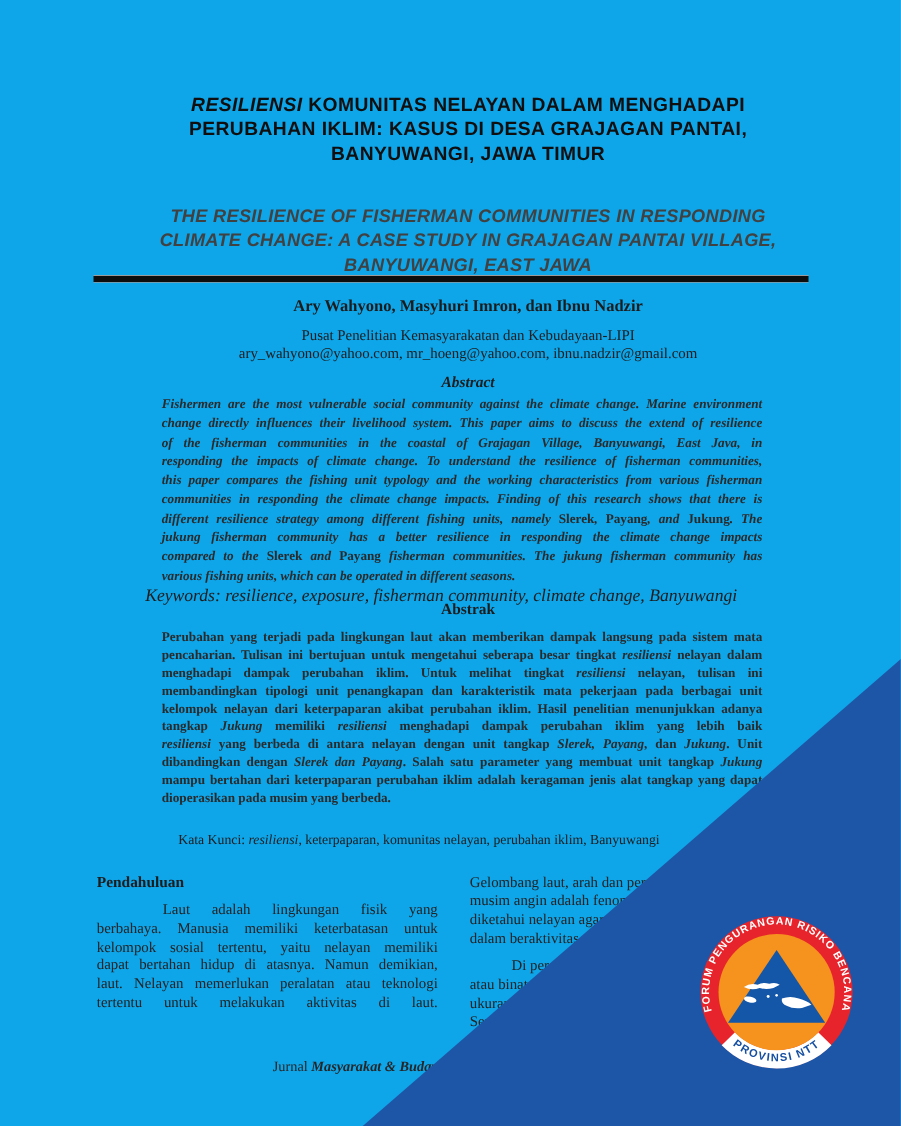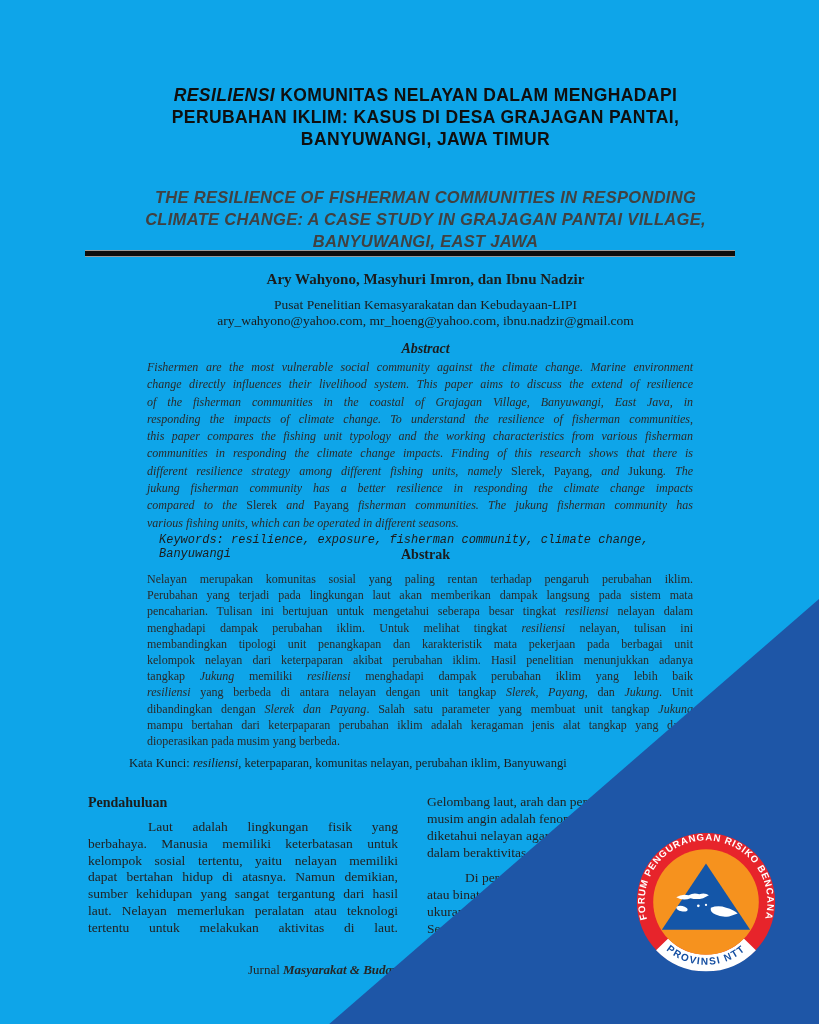--- a/index.html
+++ b/index.html
@@ -25,25 +25,25 @@
     background:linear-gradient(to bottom,#9a9a9a 0 1px,#0d0d0d 1px 6px,#9a9a9a 6px 7px);
   }
 
   .authors { top:271px; font-weight:bold; font-size:15px; }
   .affil   { top:297px; font-size:13.5px; }
   .emails  { top:313px; font-size:13.5px; }
 
   .abs-head-en { top:341px; font-weight:bold; font-style:italic; font-size:14px; }
   .abs-head-id { top:547px; font-weight:bold; font-size:14px;text-align:center; }
 
-  .abstract { left:147px; width:546px; font-size:12px; color:#2a2a2a; }
+  .abstract { left:147px; width:546px; font-size:12px; color:#2a2a2a;font-weight:bold; }
   .abstract-en { top:359px; line-height:17.3px; }
   .abstract-id { top:571px; line-height:16.2px; }
-  .kw-en { top:533px; left:159px; width:546px; font-size:12px;font-family:Liberation Mono, monospace; }
-  .kw-id { top:756px; left:129px; width:546px; font-size:12.5px; }
+  .kw-en { top:533px; left:132px; width:546px; font-size:16px; }
+  .kw-id { top:756px; left:162px; width:546px; font-size:12.5px; }
 
   .it { font-style:italic; }
   .it em { font-style:normal; }   
   em { font-style:italic; }
 
   .intro-head { top:795px; left:88px; font-weight:bold; font-size:14px; }
   .col { font-size:13.5px; color:#222; }
   .col-left  { top:819px; left:88px;  width:310px; line-height:16.8px; }
   .col-r1    { top:794px; left:427px; width:312px; line-height:16.9px; }
   .col-r2    { top:870px; left:427px; width:312px; line-height:16.9px; }
@@ -99,41 +99,39 @@
       <div class="ln">communities in responding the climate change impacts. Finding of this research shows that there is</div>
       <div class="ln">different resilience strategy among different fishing units, namely <em>Slerek</em>, <em>Payang</em>, and <em>Jukung</em>. The</div>
       <div class="ln">jukung fisherman community has a better resilience in responding the climate change impacts</div>
       <div class="ln">compared to the <em>Slerek</em> and <em>Payang</em> fisherman communities. The jukung fisherman community has</div>
       <div class="ln">various fishing units, which can be operated in different seasons.</div>
     </div>
   <div class="abs kw-en it">Keywords: resilience, exposure, fisherman community, climate change, Banyuwangi</div>
 
   <div class="abs center abs-head-id">Abstrak</div>
   <div class="abs abstract abstract-id just lastleft">
-      <div class="ln">Nelayan merupakan komunitas sosial yang paling rentan terhadap pengaruh perubahan iklim.</div>
       <div class="ln">Perubahan yang terjadi pada lingkungan laut akan memberikan dampak langsung pada sistem mata</div>
       <div class="ln">pencaharian. Tulisan ini bertujuan untuk mengetahui seberapa besar tingkat <em>resiliensi</em> nelayan dalam</div>
       <div class="ln">menghadapi dampak perubahan iklim. Untuk melihat tingkat <em>resiliensi</em> nelayan, tulisan ini</div>
       <div class="ln">membandingkan tipologi unit penangkapan dan karakteristik mata pekerjaan pada berbagai unit</div>
       <div class="ln">kelompok nelayan dari keterpaparan akibat perubahan iklim. Hasil penelitian menunjukkan adanya</div>
       <div class="ln">tangkap <em>Jukung</em> memiliki <em>resiliensi</em> menghadapi dampak perubahan iklim yang lebih baik</div>
       <div class="ln"><em>resiliensi</em> yang berbeda di antara nelayan dengan unit tangkap <em>Slerek, Payang</em>, dan <em>Jukung</em>. Unit</div>
       <div class="ln">dibandingkan dengan <em>Slerek dan Payang</em>. Salah satu parameter yang membuat unit tangkap <em>Jukung</em></div>
       <div class="ln">mampu bertahan dari keterpaparan perubahan iklim adalah keragaman jenis alat tangkap yang dapat</div>
       <div class="ln">dioperasikan pada musim yang berbeda.</div>
     </div>
   <div class="abs kw-id">Kata Kunci: <em>resiliensi</em>, keterpaparan, komunitas nelayan, perubahan iklim, Banyuwangi</div>
 
   <div class="abs intro-head">Pendahuluan</div>
   <div class="abs col col-left just indLg">
       <div class="ln">Laut adalah lingkungan fisik yang</div>
       <div class="ln">berbahaya. Manusia memiliki keterbatasan untuk</div>
       <div class="ln">kelompok sosial tertentu, yaitu nelayan memiliki</div>
       <div class="ln">dapat bertahan hidup di atasnya. Namun demikian,</div>
-      <div class="ln">sumber kehidupan yang sangat tergantung dari hasil</div>
       <div class="ln">laut. Nelayan memerlukan peralatan atau teknologi</div>
       <div class="ln">tertentu untuk melakukan aktivitas di laut.</div>
     </div>
   <div class="abs col col-r1 plain">
       <div class="ln">Gelombang laut, arah dan pergantian</div>
       <div class="ln">musim angin adalah fenomena yang</div>
       <div class="ln">diketahui nelayan agar selamat</div>
       <div class="ln">dalam beraktivitas di laut.</div>
     </div>
   <div class="abs col col-r2 plain indSm">

